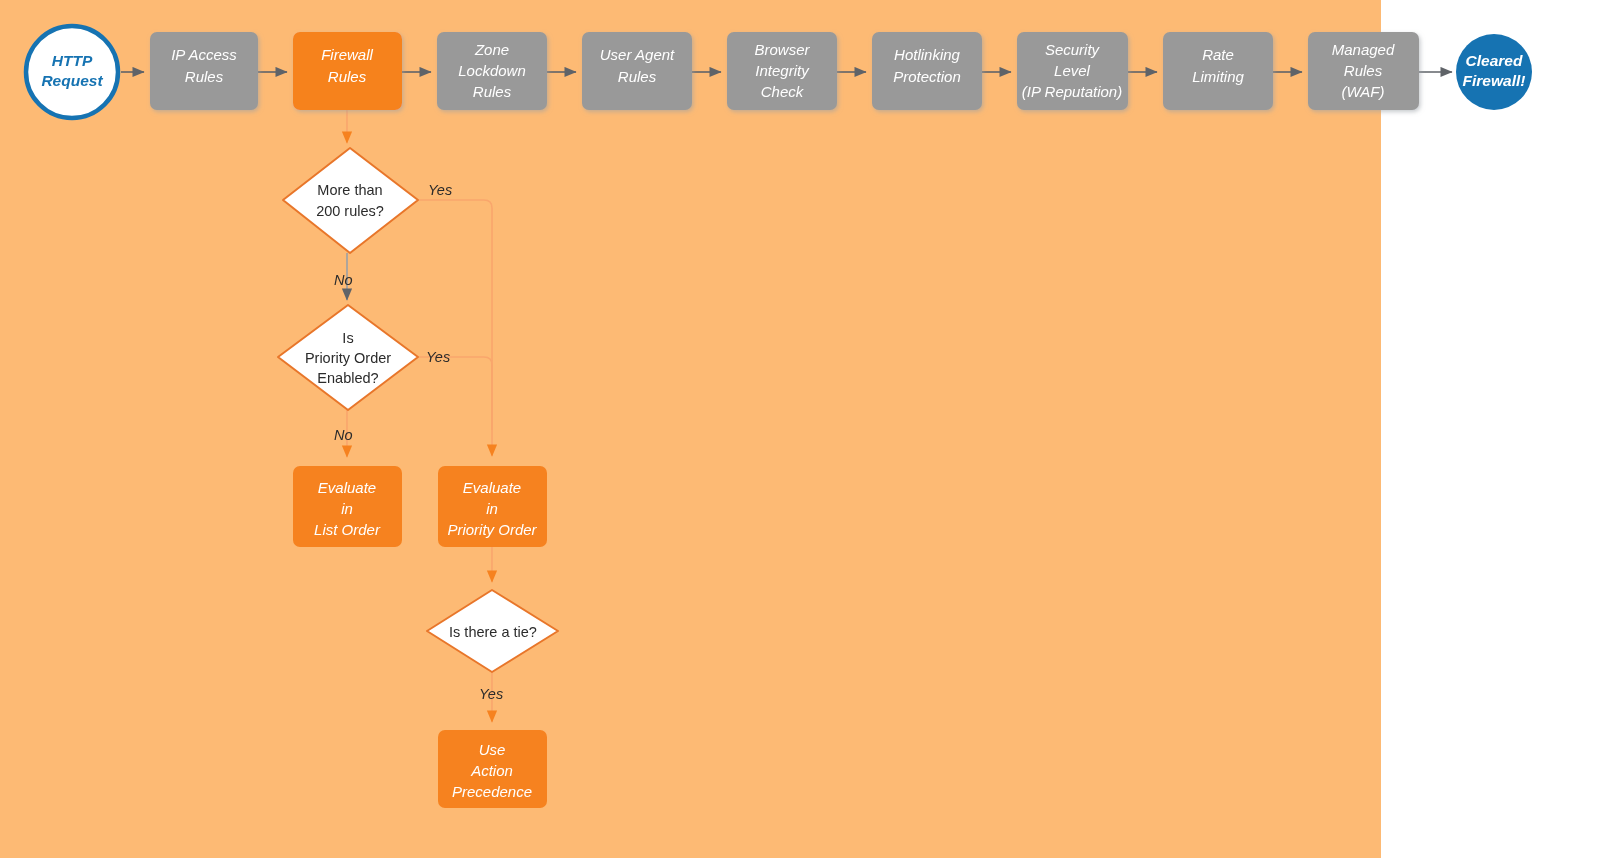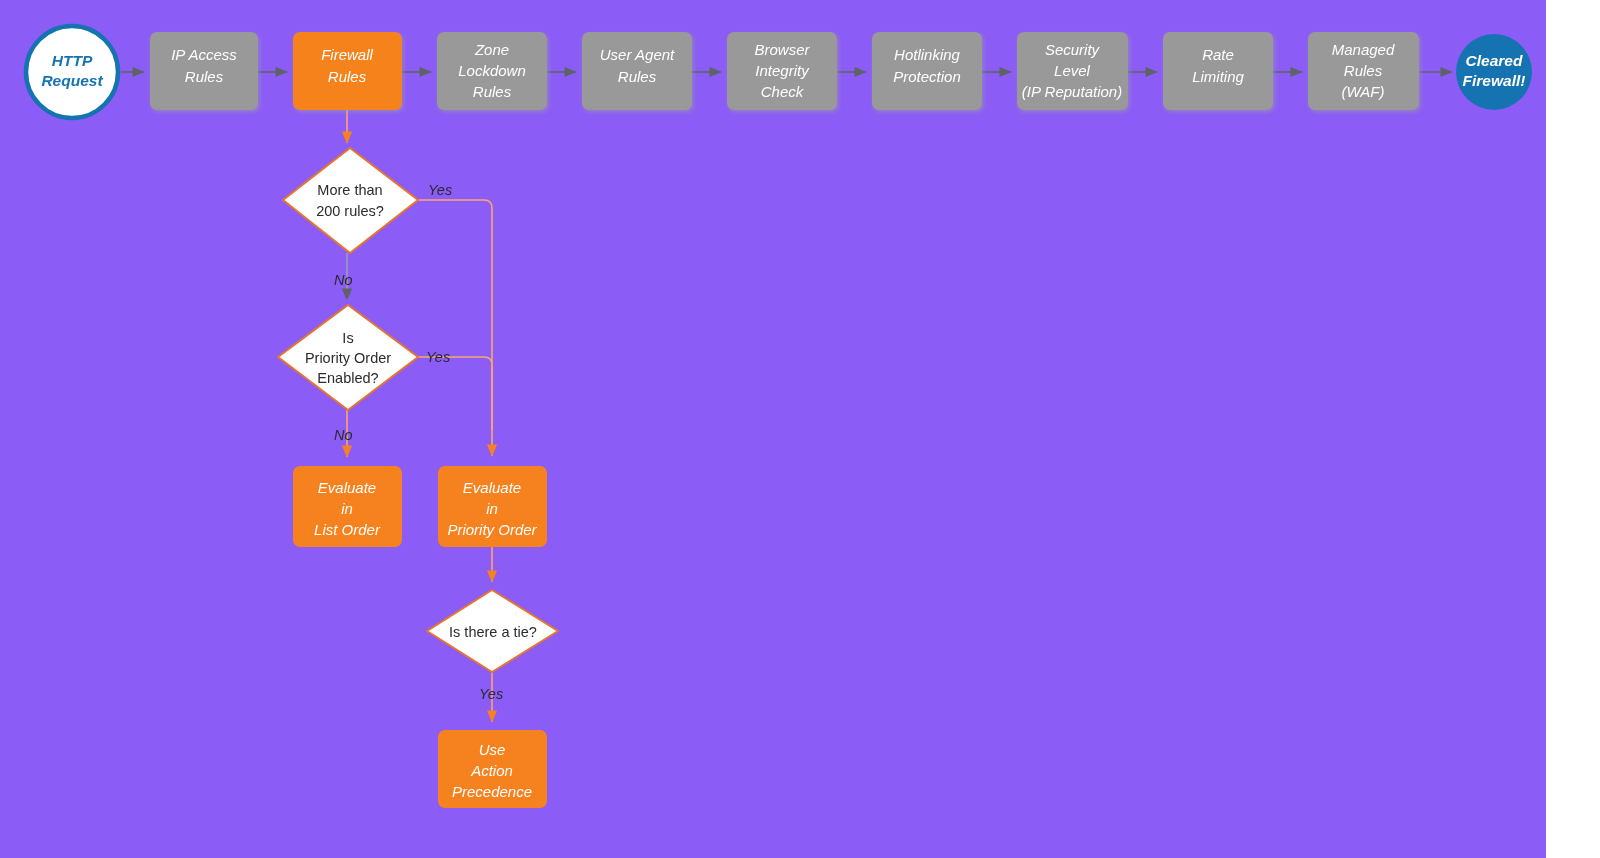--- a/index.html
+++ b/index.html
@@ -1,18 +1,18 @@
 <!DOCTYPE html>
 <html><head>
 <meta charset="utf-8">
 <style>
   html,body{margin:0;padding:0;background:#ffffff;}
   body{width:1600px;height:858px;overflow:hidden;
        font-family:"Liberation Sans","DejaVu Sans",sans-serif;}
-  #stage{position:relative;width:1546px;height:858px;background:#8b5cf6;}
+  #stage{position:relative;width:1381px;height:858px;background:#fdba74;}
   svg{position:absolute;left:0;top:0;width:1600px;height:858px;}
   .node-label{font-family:"Liberation Sans","DejaVu Sans",sans-serif;
       font-style:italic;font-size:15px;fill:#ffffff;text-anchor:middle;}
   .term-label{font-family:"Liberation Sans","DejaVu Sans",sans-serif;
       font-style:italic;font-weight:bold;font-size:15.5px;text-anchor:middle;}
   .edge-label{font-family:"Liberation Sans","DejaVu Sans",sans-serif;
       font-style:italic;font-size:14.5px;fill:#2b2b2b;}
   .diamond-label{font-family:"Liberation Sans","DejaVu Sans",sans-serif;
       font-style:normal;font-size:14.5px;fill:#2b2b2b;text-anchor:middle;}
 </style>

